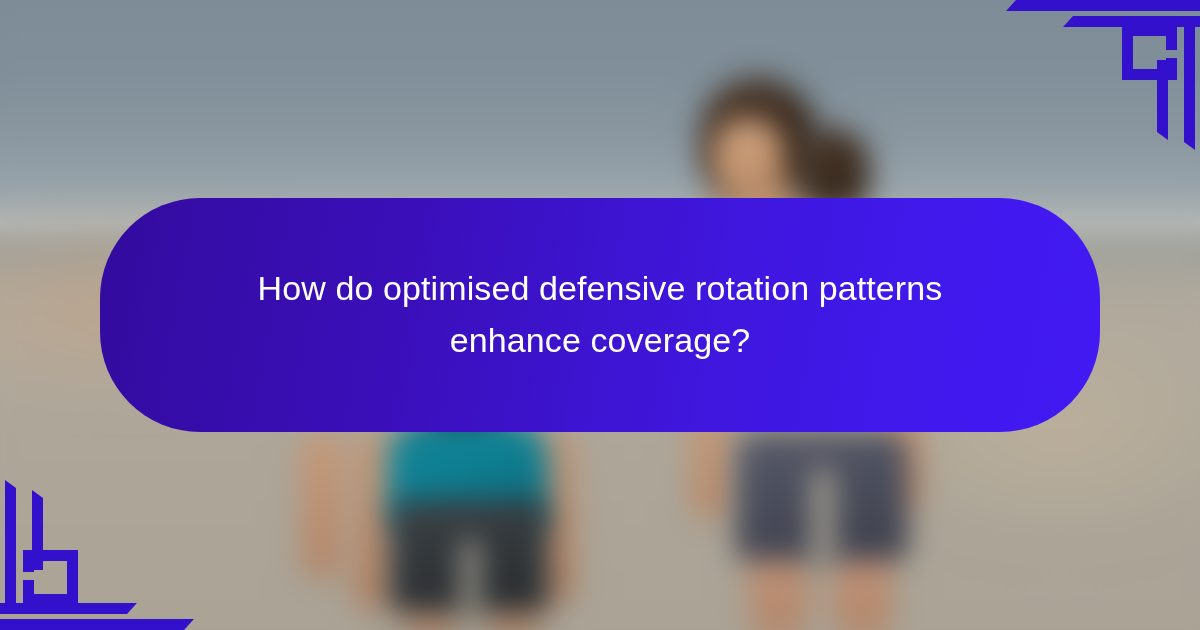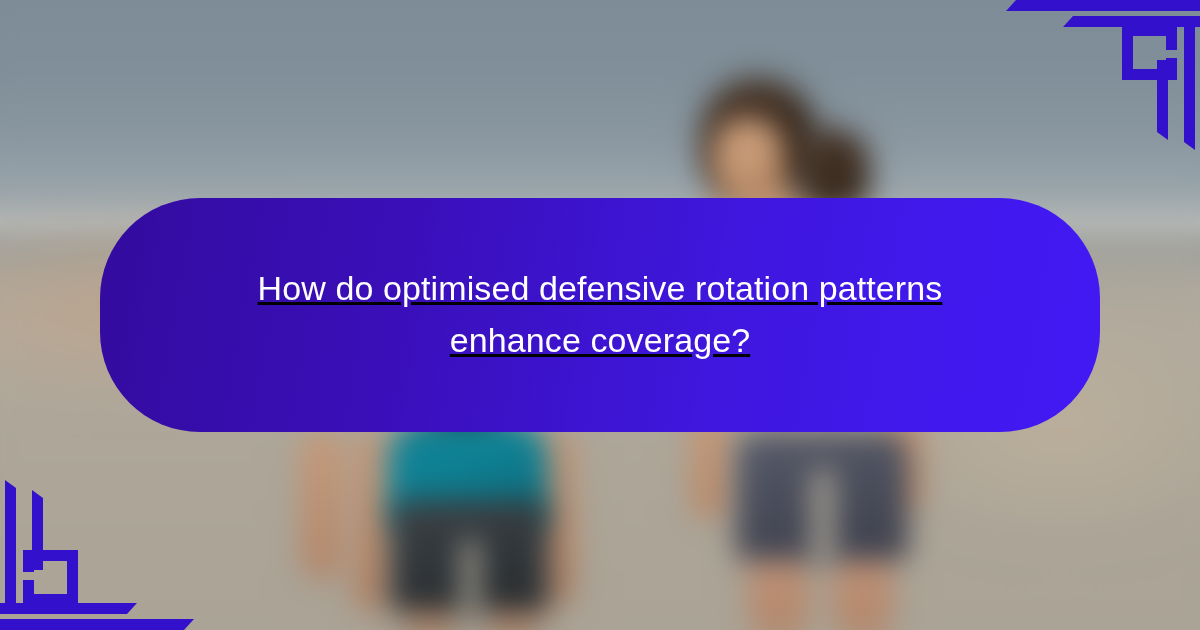--- a/index.html
+++ b/index.html
@@ -193,21 +193,20 @@
     position: absolute;
     left: 100px;
     top: 198px;
     width: 1000px;
     height: 234px;
     border-radius: 100px;
     background: linear-gradient(100deg, #330b9e 0%, #3a0fb9 30%, #3f17de 62%, #4119f0 88%, #4219f2 100%);
     display: flex;
     align-items: center;
     justify-content: center;
-    text-decoration: underline;
   }
   .headline-text {
     color: #ffffff;
     font-size: 34px;
     line-height: 1.52;
     font-weight: 400;
     text-align: center;
     max-width: 700px;
     letter-spacing: 0.1px;
   }

